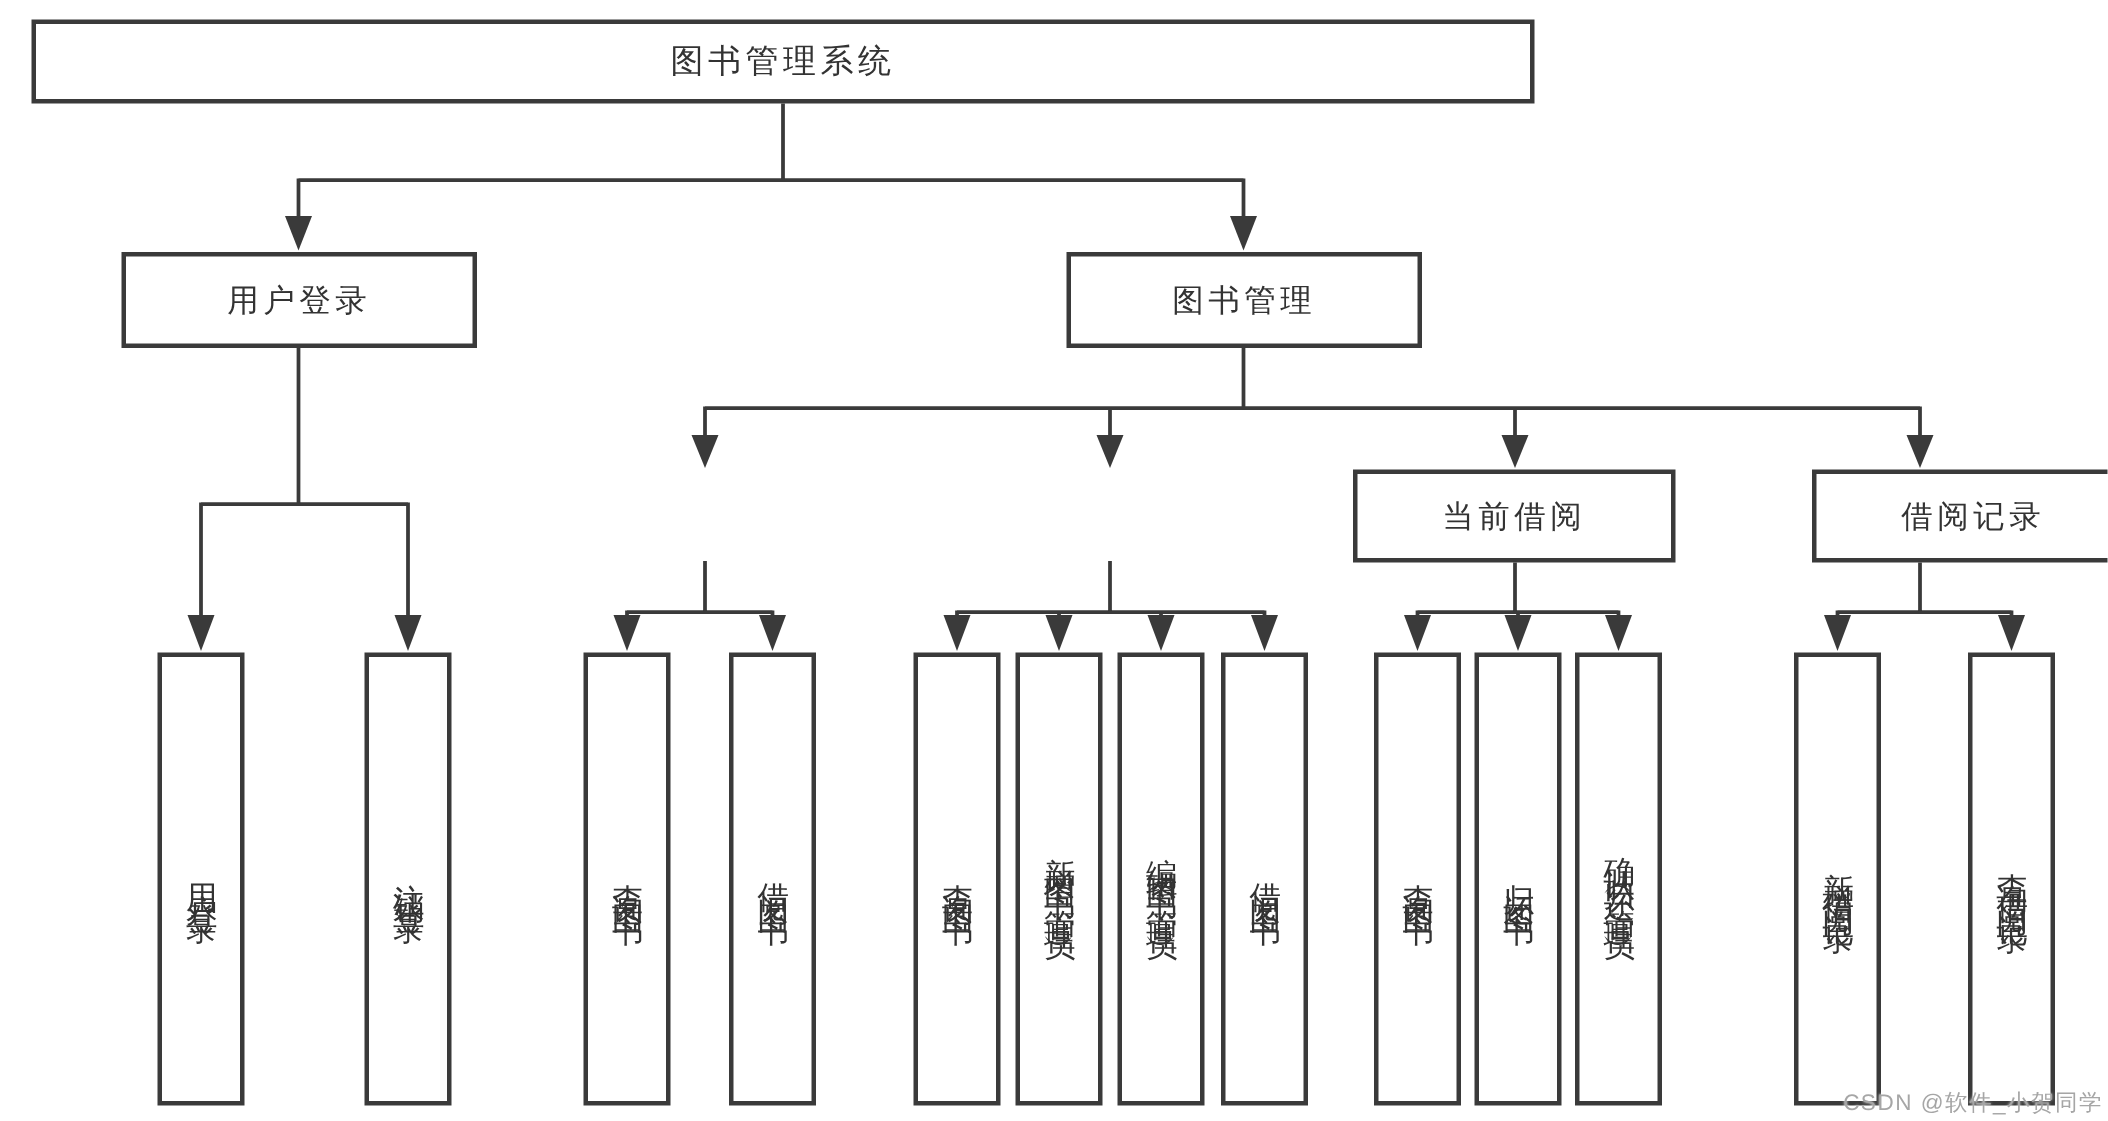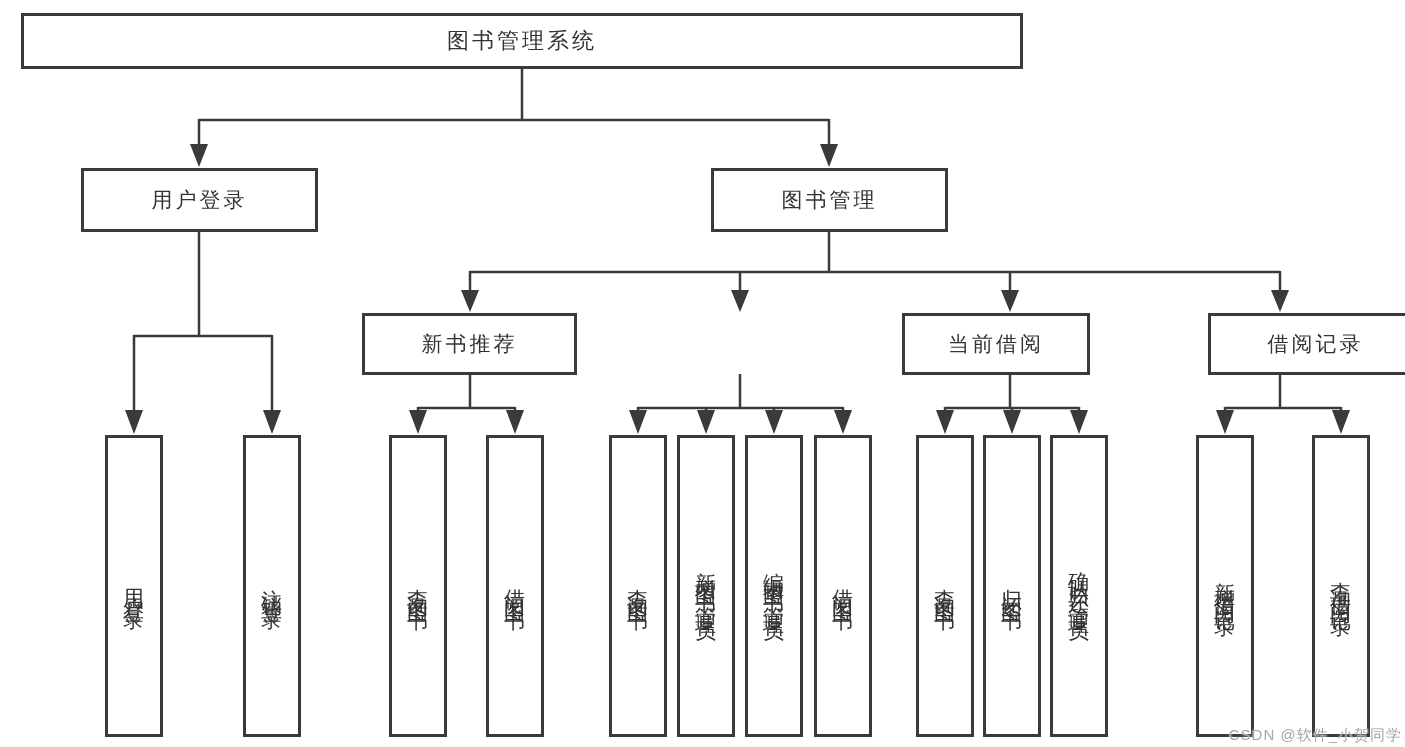--- a/index.html
+++ b/index.html
@@ -103,22 +103,21 @@
     <path d="M1280 374 V408 M1225 408 H1341 M1225 407 V414 M1341 407 V414"></path>
     <polygon points="1216,410 1234,410 1225,434"></polygon>
     <polygon points="1332,410 1350,410 1341,434"></polygon>
   </svg>
 
   <div class="node" style="left:21px;top:13px;width:1002px;height:56px;">图书管理系统</div>
 
   <div class="node lvl" style="left:81px;top:168px;width:237px;height:64px;">用户登录</div>
   <div class="node lvl" style="left:711px;top:168px;width:237px;height:64px;">图书管理</div>
 
-  <div class="node lvl" style="left:362px;top:313px;width:215px;height:62px;">新书推荐</div>
-  <div class="node lvl" style="left:902px;top:313px;width:188px;height:62px;">当前借阅</div>
+  <div class="node lvl" style="left:902px;top:313px;width:215px;height:62px;">当前借阅</div>
   <div class="node lvl" style="left:1208px;top:313px;width:215px;height:62px;">借阅记录</div>
 
   <div class="leaf" style="left:105px;">
     <span class="vtext">用户登录</span>
   </div>
   <div class="leaf" style="left:243px;">
     <span class="vtext">注销登录</span>
   </div>
 
   <div class="leaf" style="left:389px;">

